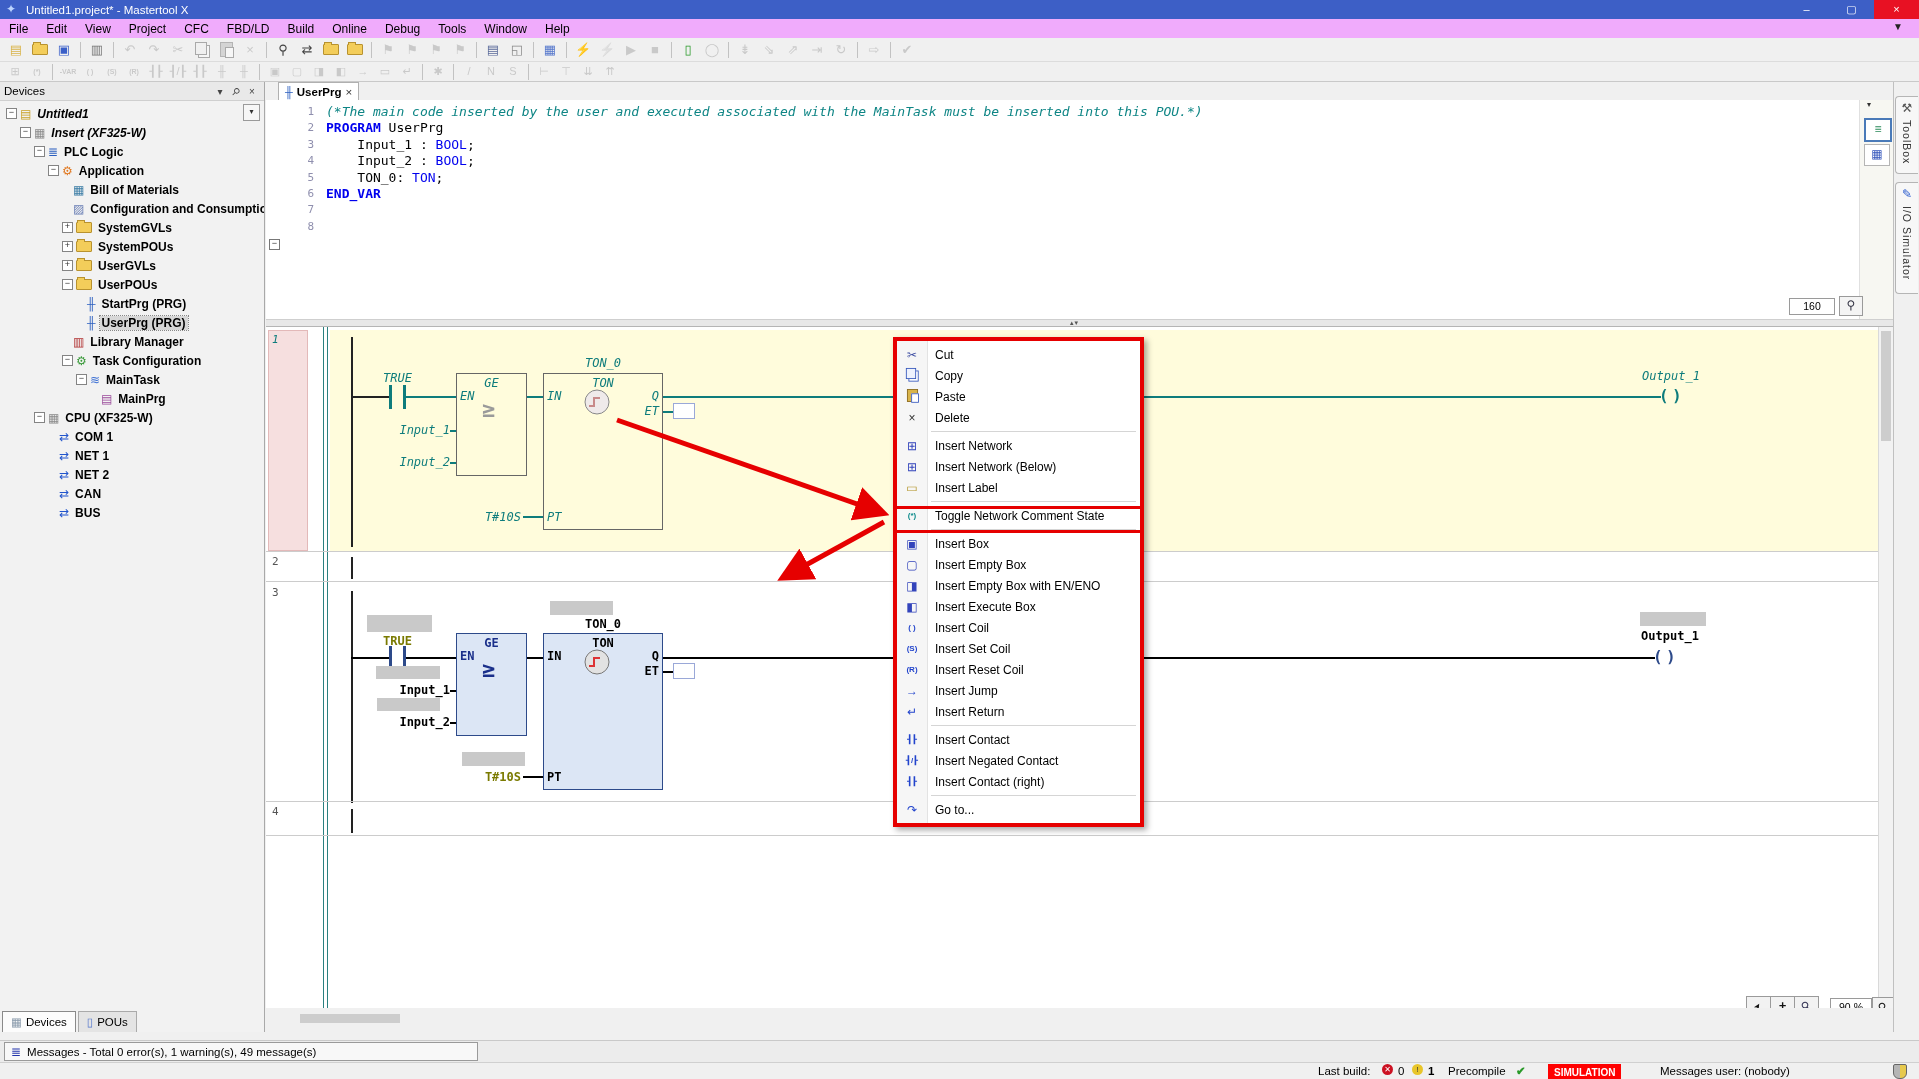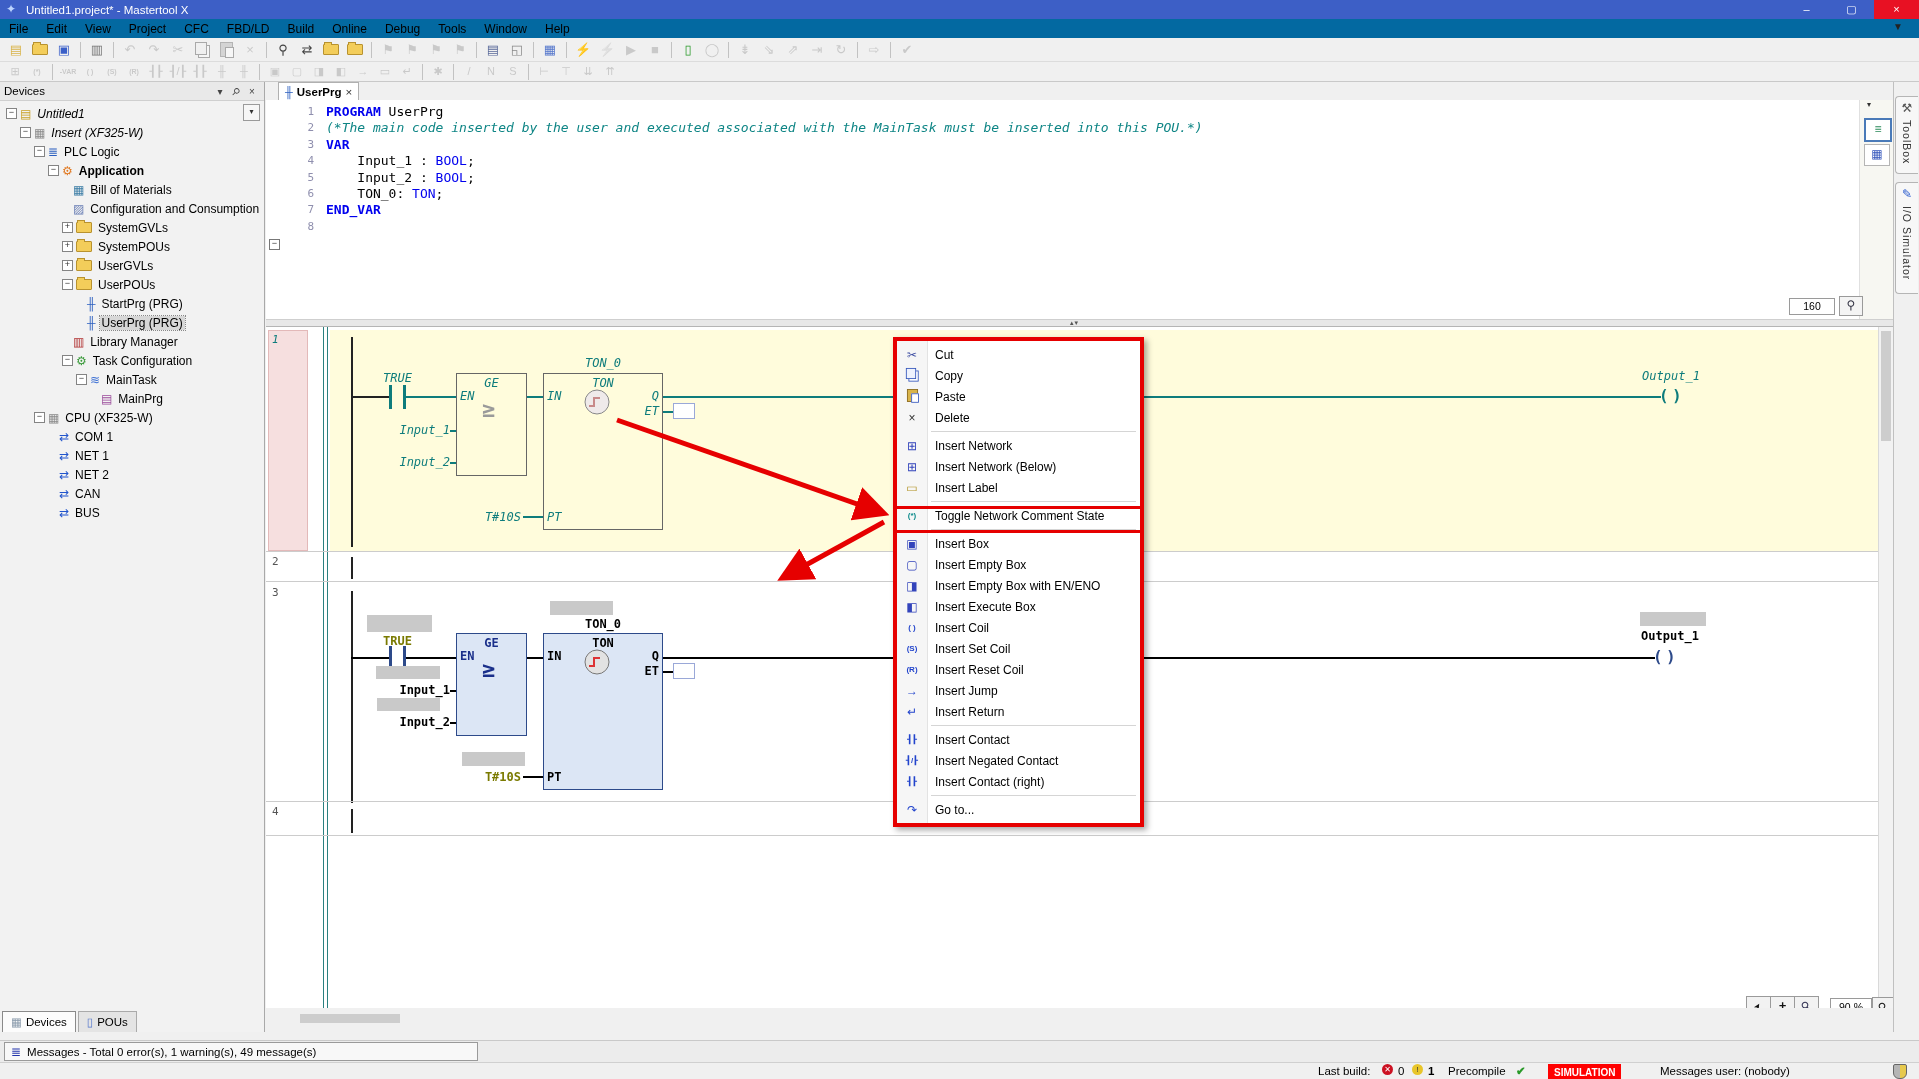--- a/index.html
+++ b/index.html
@@ -6,21 +6,21 @@
   #app{position:relative;width:1919px;height:1079px;background:#f0f0f0;overflow:hidden;
        font-family:"Liberation Sans",sans-serif;font-size:12px;color:#000;}
   .abs{position:absolute;}
   
   #titlebar{position:absolute;left:0;top:0;width:1919px;height:19px;background:#3d5fc6;color:#fff;
             display:flex;align-items:center;font-size:11.5px;}
   #applogo{width:13px;height:13px;margin:0 7px 0 6px;color:#bcd4ff;font-size:12px;line-height:13px;}
   .wbtn{position:absolute;top:0;width:45px;height:19px;text-align:center;line-height:18px;color:#fff;font-size:11px;}
   #btn-close{background:#e81123;}
   
-  #menubar{position:absolute;left:0;top:19px;width:1919px;height:19px;background:#0369a1;display:flex;align-items:center;}
+  #menubar{position:absolute;left:0;top:19px;width:1919px;height:19px;background:#f0abfc;display:flex;align-items:center;}
   .mitem{padding:2px 9px;cursor:default;}
   #funnel{position:absolute;right:14px;top:21px;width:14px;height:14px;color:#222;font-size:10px;text-align:center;}
   
   #toolbar1{position:absolute;left:0;top:38px;width:1919px;height:24px;background:#f0f0f0;border-bottom:1px solid #dcdcdc;
             display:flex;align-items:center;padding-left:4px;box-sizing:border-box;}
   #toolbar2{position:absolute;left:0;top:62px;width:1919px;height:20px;background:#f0f0f0;border-bottom:1px solid #c9c9c9;
             display:flex;align-items:center;padding-left:4px;box-sizing:border-box;}
   .tbtn{width:22px;height:20px;display:inline-flex;align-items:center;justify-content:center;margin:0 1px;border-radius:2px;}
   #toolbar2 .tbtn{width:20px;height:17px;}
   .tbtn .g{font-size:13px;line-height:1;}
@@ -43,21 +43,21 @@
   #tree{position:absolute;left:0;top:19px;right:0;bottom:24px;overflow:hidden;background:#f2f2f2;padding-top:3px;}
   #tree-combo{position:absolute;right:4px;top:22px;width:15px;height:15px;border:1px solid #9a9a9a;background:#f6f6f6;
               font-size:8px;text-align:center;line-height:14px;color:#333;z-index:3;}
   .trow{height:19px;display:flex;align-items:center;white-space:nowrap;}
   .trow.sel .tlabel{background:#d7d7d7;outline:1px dotted #888;}
   .expbox{width:9px;height:9px;border:1px solid #848484;background:#fff;font-size:9px;line-height:7px;text-align:center;
           display:inline-block;margin-right:3px;color:#333;flex:none;}
   .expempty{width:11px;display:inline-block;flex:none;}
   .ticon{font-size:12px;margin-right:4px;flex:none;}
   .trow .ficon{margin-right:4px;flex:none;}
-  .tlabel{font-size:12px;padding:0 2px;}
+  .tlabel{font-size:12px;padding:0 2px;font-weight:bold;}
   
   #lp-tabs{position:absolute;left:0;bottom:0;height:23px;width:100%;display:flex;align-items:flex-end;padding-left:2px;box-sizing:border-box;background:#f2f2f2;}
   .lptab{height:20px;display:inline-flex;align-items:center;gap:4px;padding:0 8px;border:1px solid #8a8a8a;border-bottom:none;font-size:11.5px;margin-right:2px;}
   .lptab.active{background:#fcfcfc;}
   .lptab.inactive{background:#e4e4e4;border-color:#aaa;}
   
   #tabbar{position:absolute;left:266px;top:82px;width:1627px;height:18px;background:#f0f0f0;border-bottom:1px solid #b5b5b5;}
   #doc-tab{position:absolute;left:12px;top:0px;height:18px;background:#fff;border:1px solid #b0b0b0;border-bottom:none;
            display:flex;align-items:center;gap:4px;padding:0 6px;font-size:11.5px;}
   #code-area{position:absolute;left:266px;top:100px;width:1627px;height:219px;background:#fff;overflow:hidden;}
@@ -517,23 +517,22 @@
         <div class="lnum">1</div>
         <div class="lnum">2</div>
         <div class="lnum">3</div>
         <div class="lnum">4</div>
         <div class="lnum">5</div>
         <div class="lnum">6</div>
         <div class="lnum">7</div>
         <div class="lnum">8</div>
       </div>
     <div id="code">
+        <div class="cline"><span class="cm">(*The main code inserted by the user and executed associated with the MainTask must be inserted into this POU.*)</span></div>
         <div class="cline"><span class="kw">PROGRAM</span><span class="pl"> UserPrg</span></div>
-        <div class="cline"><span class="cm">(*The main code inserted by the user and executed associated with the MainTask must be inserted into this POU.*)</span></div>
-        <div class="cline"><span class="kw">VAR</span></div>
         <div class="cline"><span class="pl">    Input_1 : </span><span class="ty">BOOL</span><span class="pl">;</span></div>
         <div class="cline"><span class="pl">    Input_2 : </span><span class="ty">BOOL</span><span class="pl">;</span></div>
         <div class="cline"><span class="pl">    TON_0: </span><span class="ty">TON</span><span class="pl">;</span></div>
         <div class="cline"><span class="kw">END_VAR</span></div>
       </div>
     <div id="code-right">
       <div class="viewbtn sel" style="top:18px;color:#2a8a5a;">≡</div>
       <div class="viewbtn" style="top:44px;color:#3355bb;">▦</div>
       <div style="position:absolute;left:7px;top:0px;font-size:8px;color:#333;">▾</div>
     </div>

